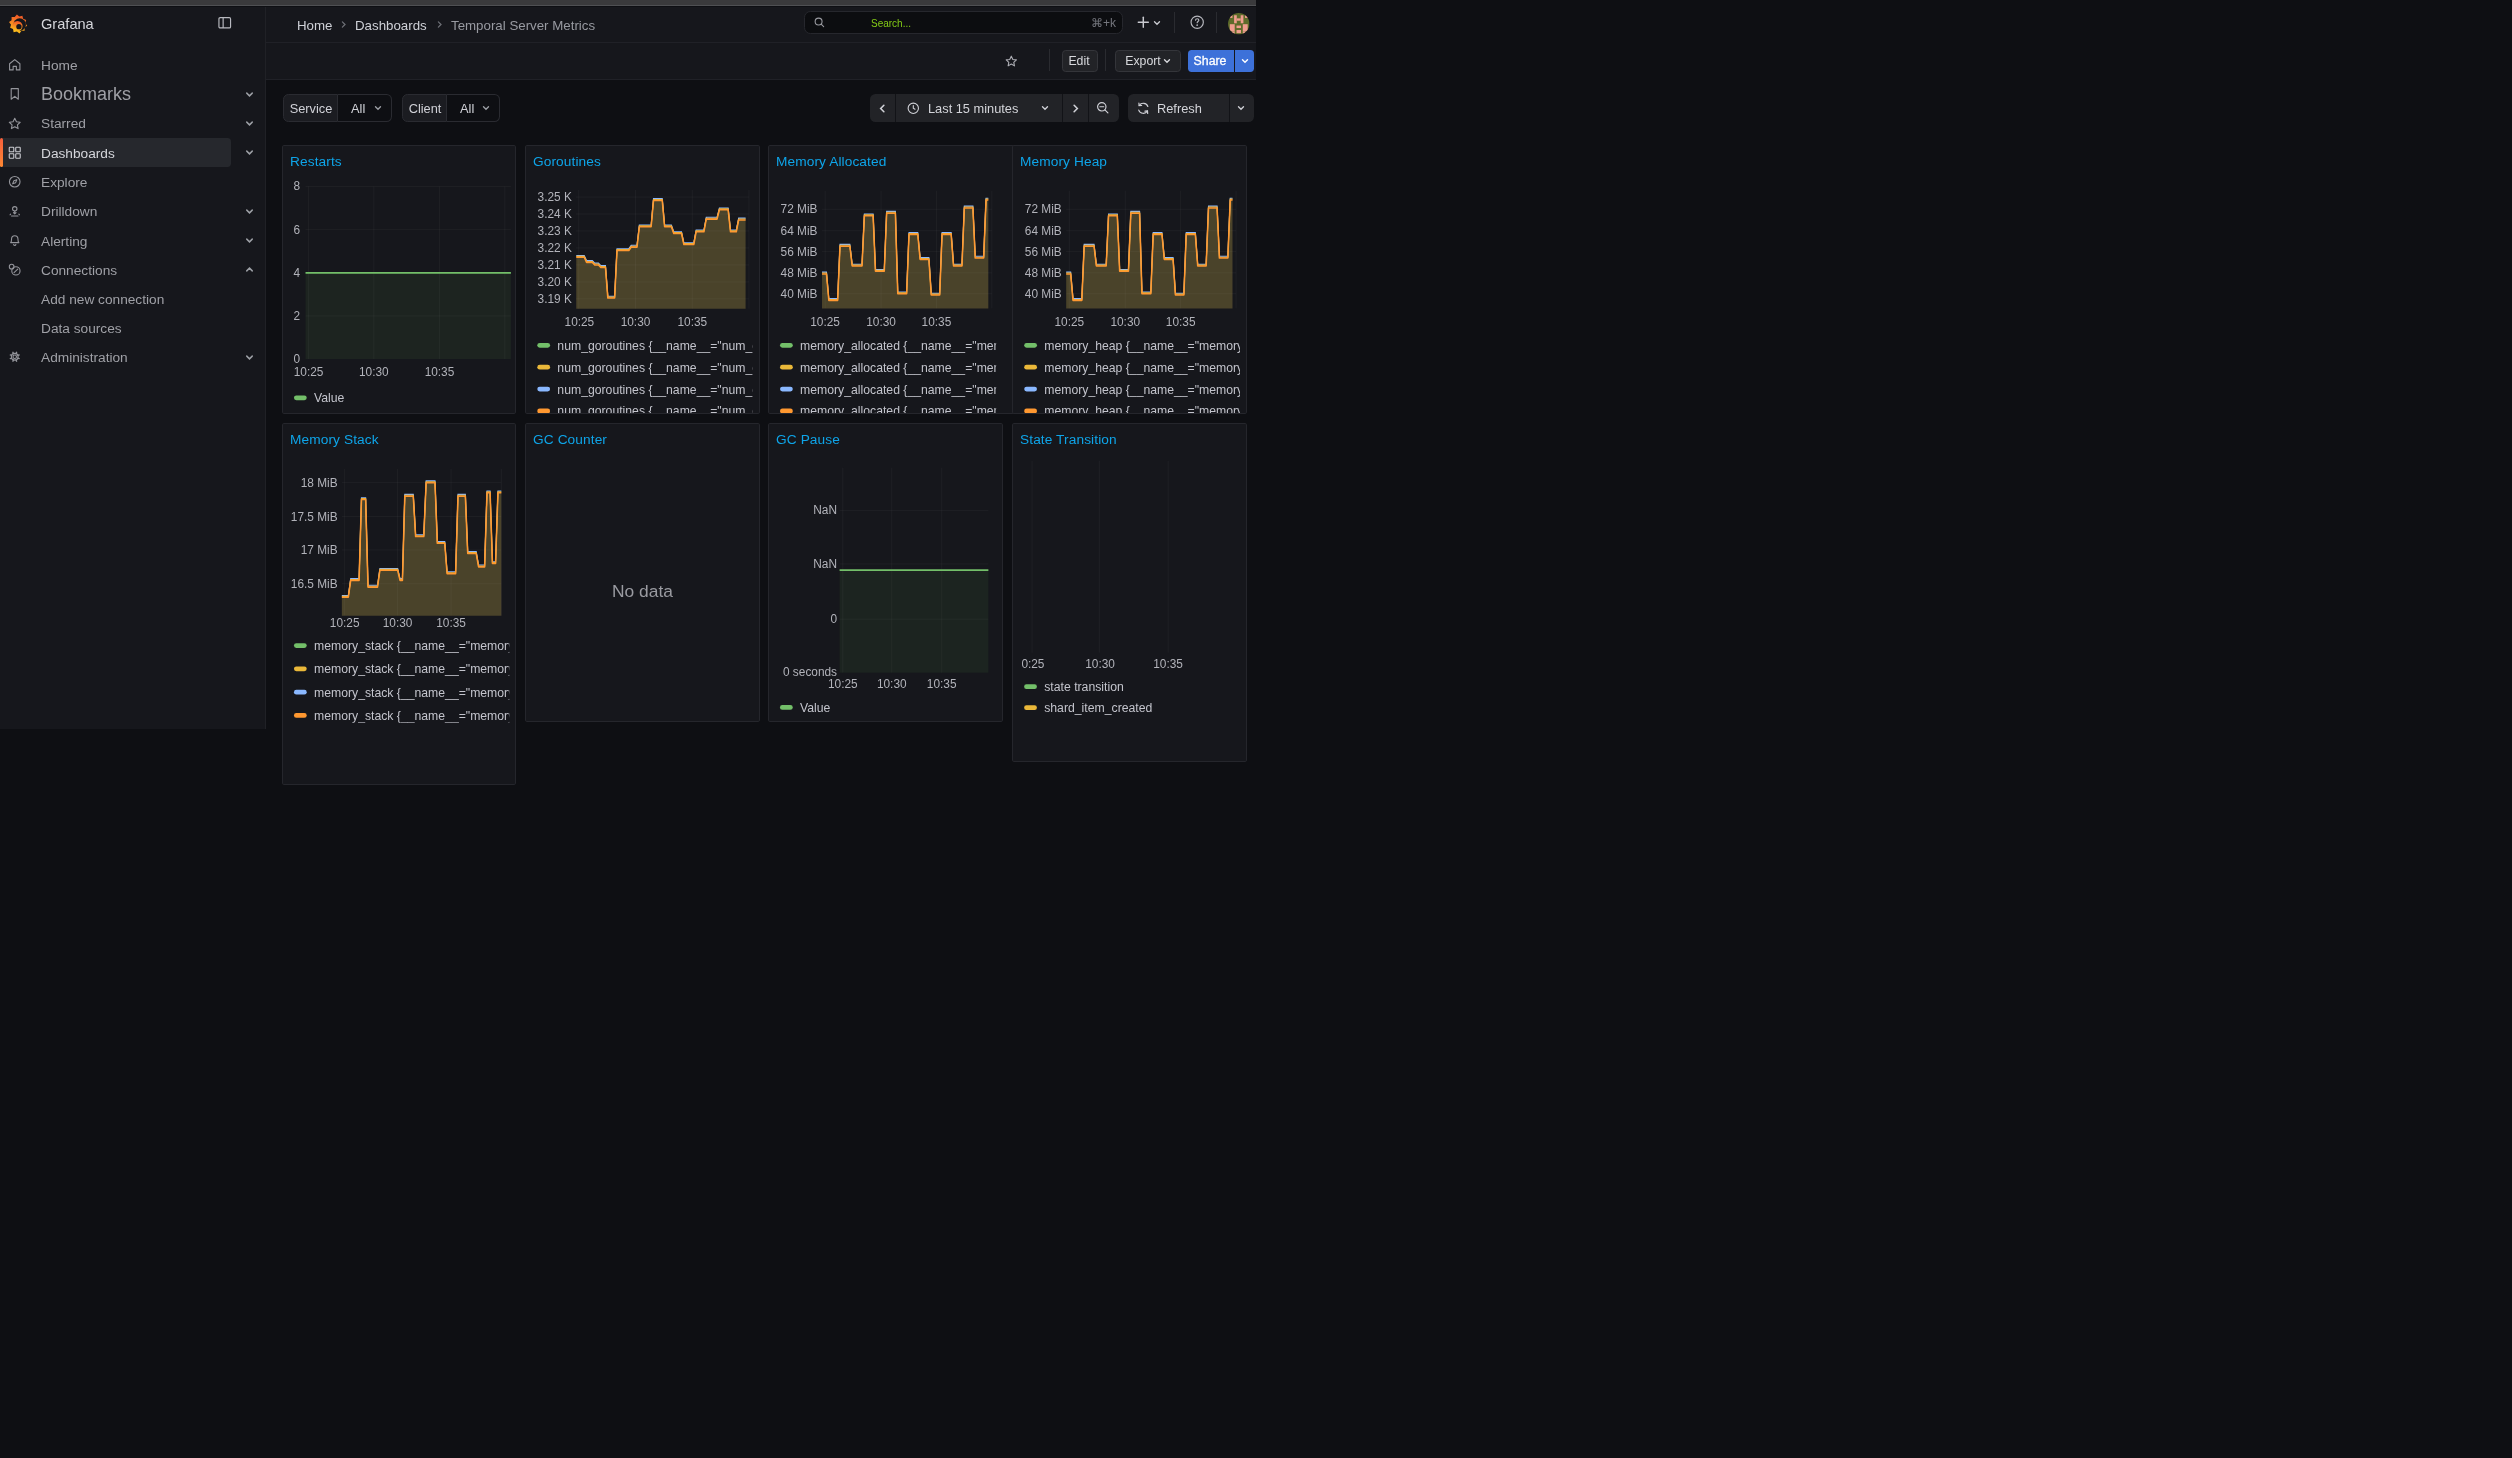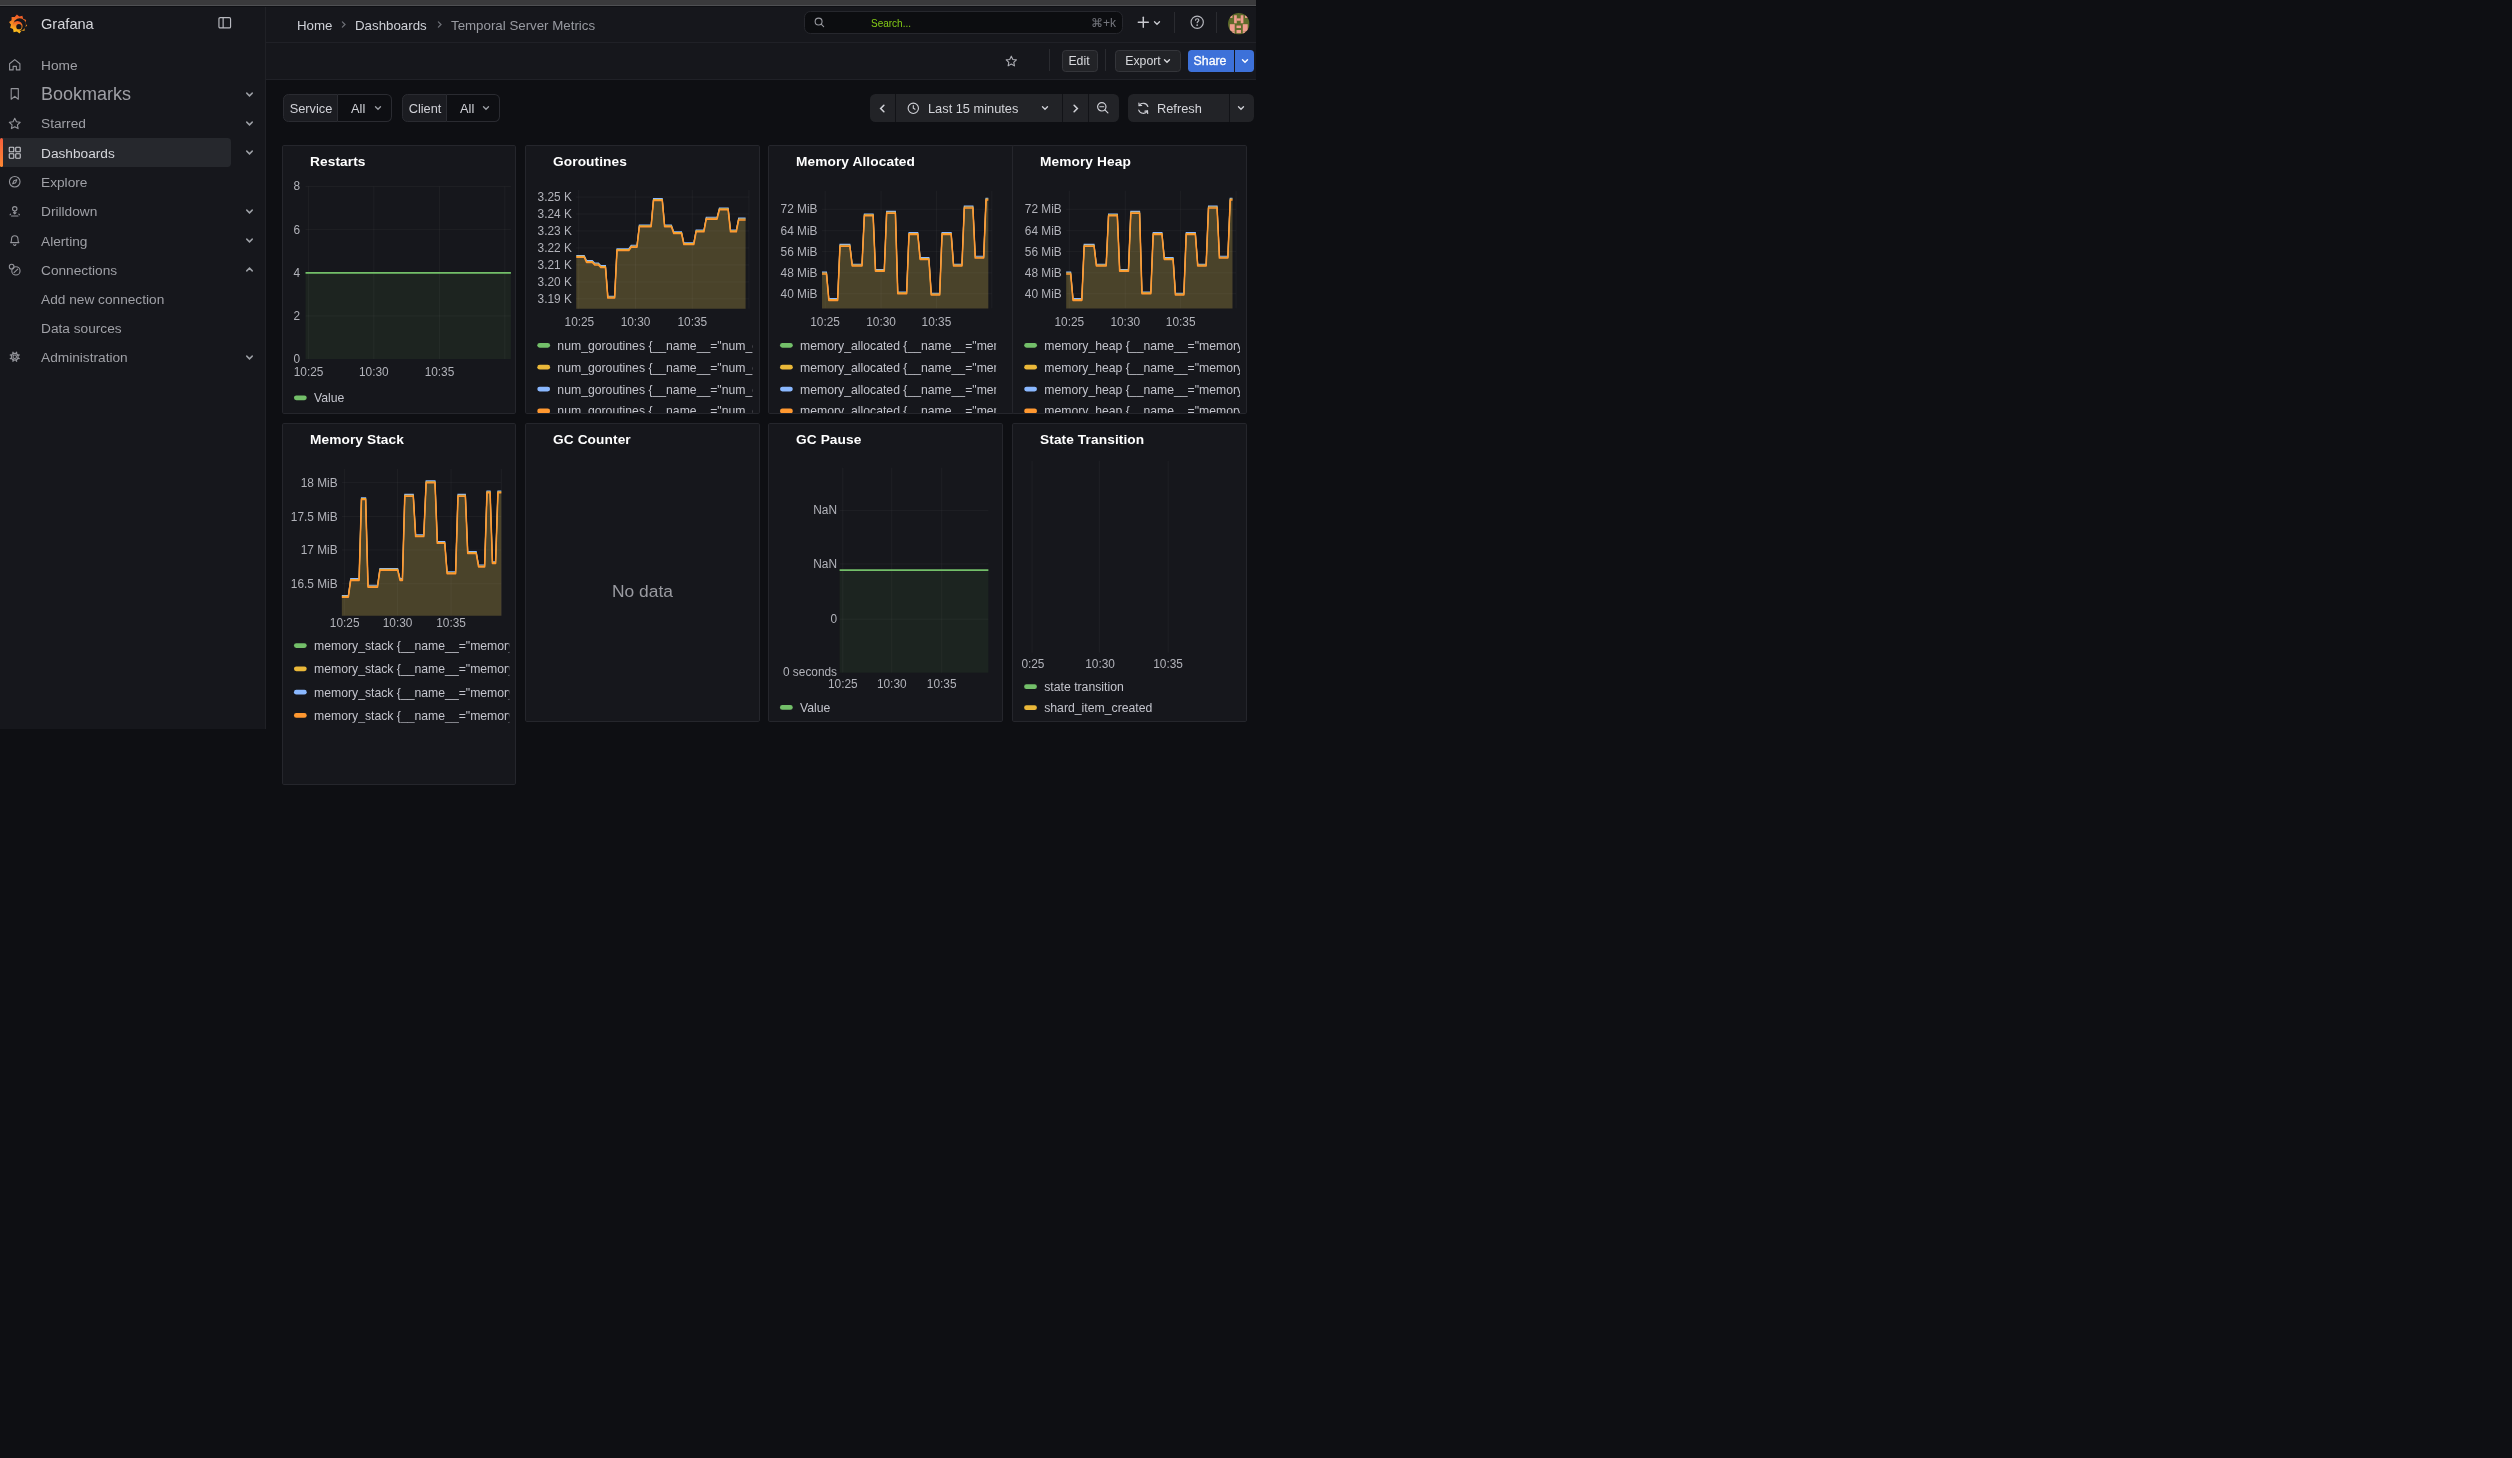--- a/index.html
+++ b/index.html
@@ -1,18 +1,18 @@
 <!DOCTYPE html>
 <html style="font-size:14.6px"><head><meta charset="utf-8"><style>
 *{margin:0;padding:0;box-sizing:border-box}
 html,body{width:1256px;height:729px;overflow:hidden;background:#0e0f13;
 font-family:"Liberation Sans",sans-serif;-webkit-font-smoothing:antialiased}
 .abs{position:absolute}
 .pnl{position:absolute;background:#16171c;border:0.9px solid #25262c;border-radius:1.8px;overflow:hidden}
-.ptitle{position:absolute;left:27px;top:8.2px;font-size:13.7px;font-weight:700;color:#ffffff;letter-spacing:0.1px}
+.ptitle{position:absolute;left:7px;top:8.2px;font-size:13.7px;font-weight:400;color:#0ea5e9;letter-spacing:0.1px}
 svg{display:block}
 text{font-family:"Liberation Sans",sans-serif}
 </style></head><body>
 <div class="abs" style="left:0;top:0;width:1256px;height:6.4px;background:#3a3a3c;border-bottom:0.9px solid #4f5053"></div>
 <div class="abs" style="left:266px;top:7.3px;width:990px;height:72px;background:#16171c"></div>
 <div class="abs" style="left:0;top:42px;width:1256px;height:0.9px;background:#202127"></div>
 <div class="abs" style="left:266px;top:79px;width:990px;height:0.9px;background:#202127"></div>
 <div class="abs" style="left:0;top:7.3px;width:266px;height:722px;background:#16171c;border-right:0.9px solid #202126"></div>
 <svg class="abs" style="left:7.3px;top:12.8px" width="22" height="24" viewBox="0 0 24 26">
 <defs>
@@ -451,21 +451,21 @@
       <text x="74.5" y="153.2" font-size="13" fill="#b2b3ba" text-anchor="end" dominant-baseline="central">NaN</text>
       <text x="74.5" y="213.6" font-size="13" fill="#b2b3ba" text-anchor="end" dominant-baseline="central">0</text>
       <text x="74.5" y="271.8" font-size="13" fill="#b2b3ba" text-anchor="end" dominant-baseline="central">0 seconds</text>
       <text x="80.8" y="285.0" font-size="13" fill="#b2b3ba" text-anchor="middle" dominant-baseline="central">10:25</text>
       <text x="134.4" y="285.0" font-size="13" fill="#b2b3ba" text-anchor="middle" dominant-baseline="central">10:30</text>
       <text x="189.1" y="285.0" font-size="13" fill="#b2b3ba" text-anchor="middle" dominant-baseline="central">10:35</text>
       <rect x="12.0" y="307.7" width="14" height="5.2" rx="2.6" fill="#73BF69"></rect>
       <text x="34.0" y="310.8" font-size="13.4" fill="#c3c4cc" dominant-baseline="central">Value</text>
     </svg>
   </div>
-<div class="pnl" style="left:1012px;top:423px;width:235px;height:299px">
+<div class="pnl" style="left:1012px;top:423px;width:235px;height:339px">
     <div class="ptitle">State Transition</div>
     <svg width="235" height="299" viewBox="0 0 256.9 327.3" style="position:absolute;left:0;top:0">
       <defs>
         <clipPath id="c8">
           <rect x="8" y="0" width="240.39999999999998" height="327.3"></rect>
         </clipPath>
       </defs>
       <line x1="20.7" x2="20.7" y1="40.2" y2="250.4" stroke="rgba(205,205,220,0.055)" stroke-width="1"></line>
       <line x1="94.3" x2="94.3" y1="40.2" y2="250.4" stroke="rgba(205,205,220,0.055)" stroke-width="1"></line>
       <line x1="169.7" x2="169.7" y1="40.2" y2="250.4" stroke="rgba(205,205,220,0.055)" stroke-width="1"></line>

